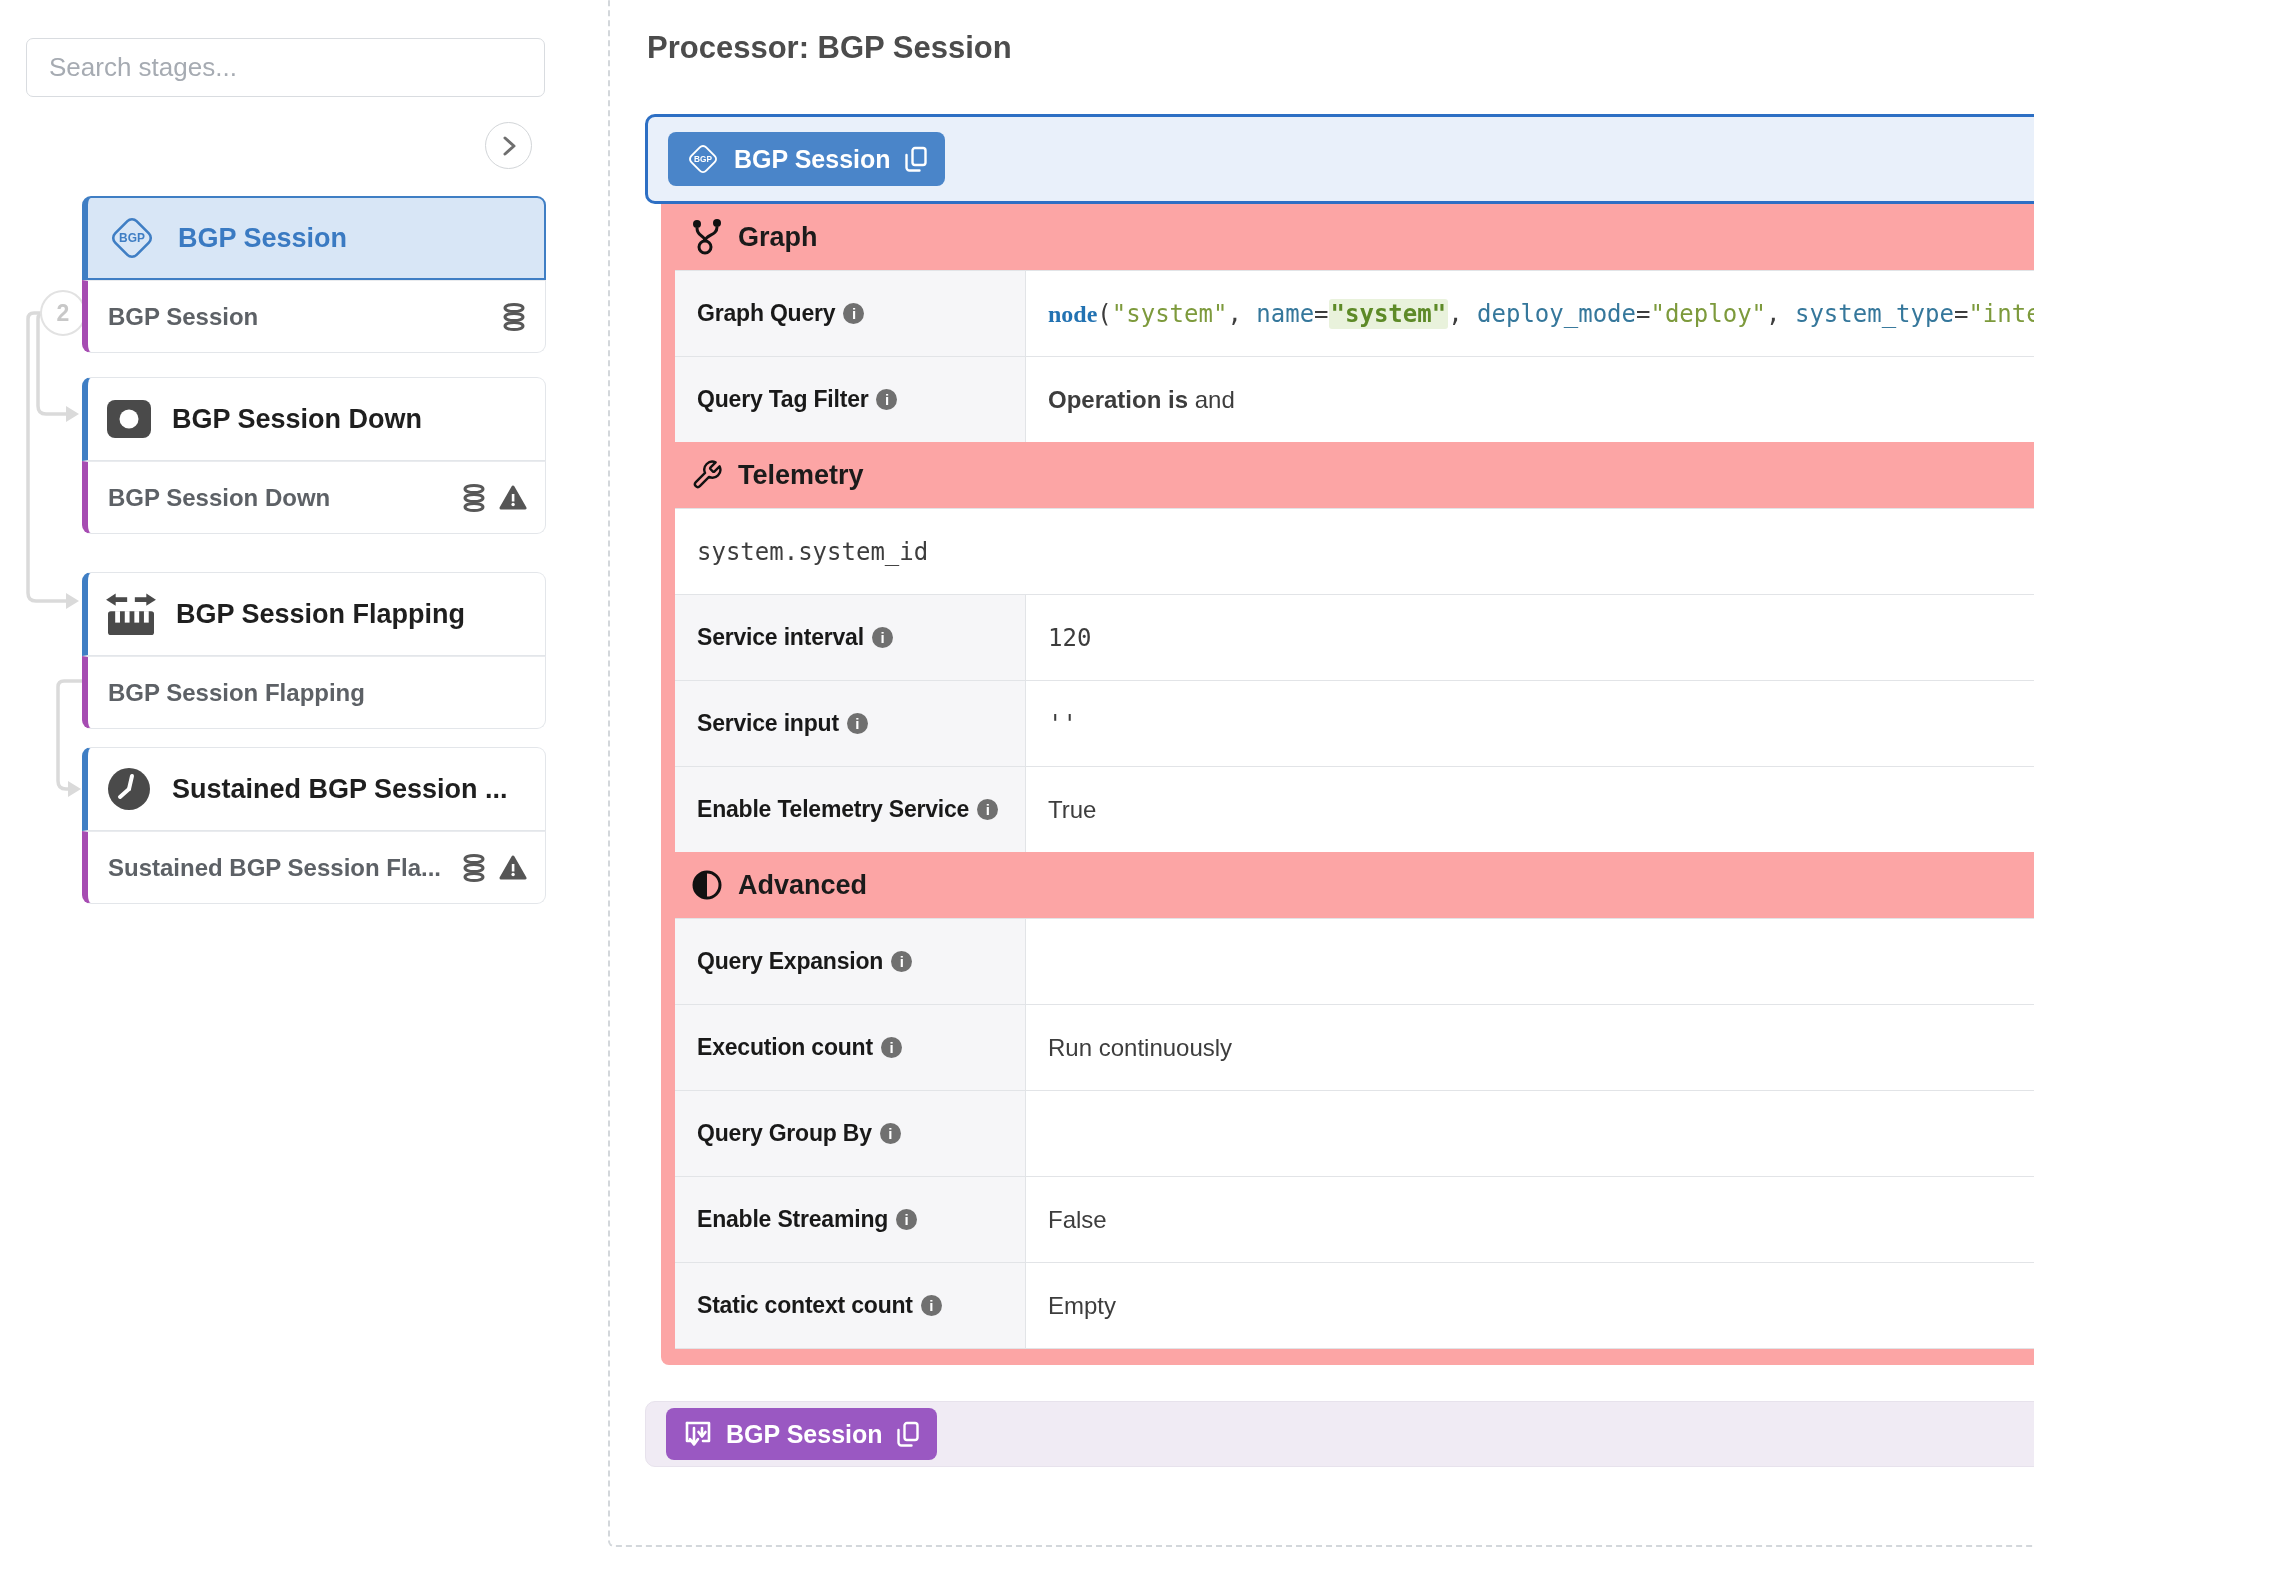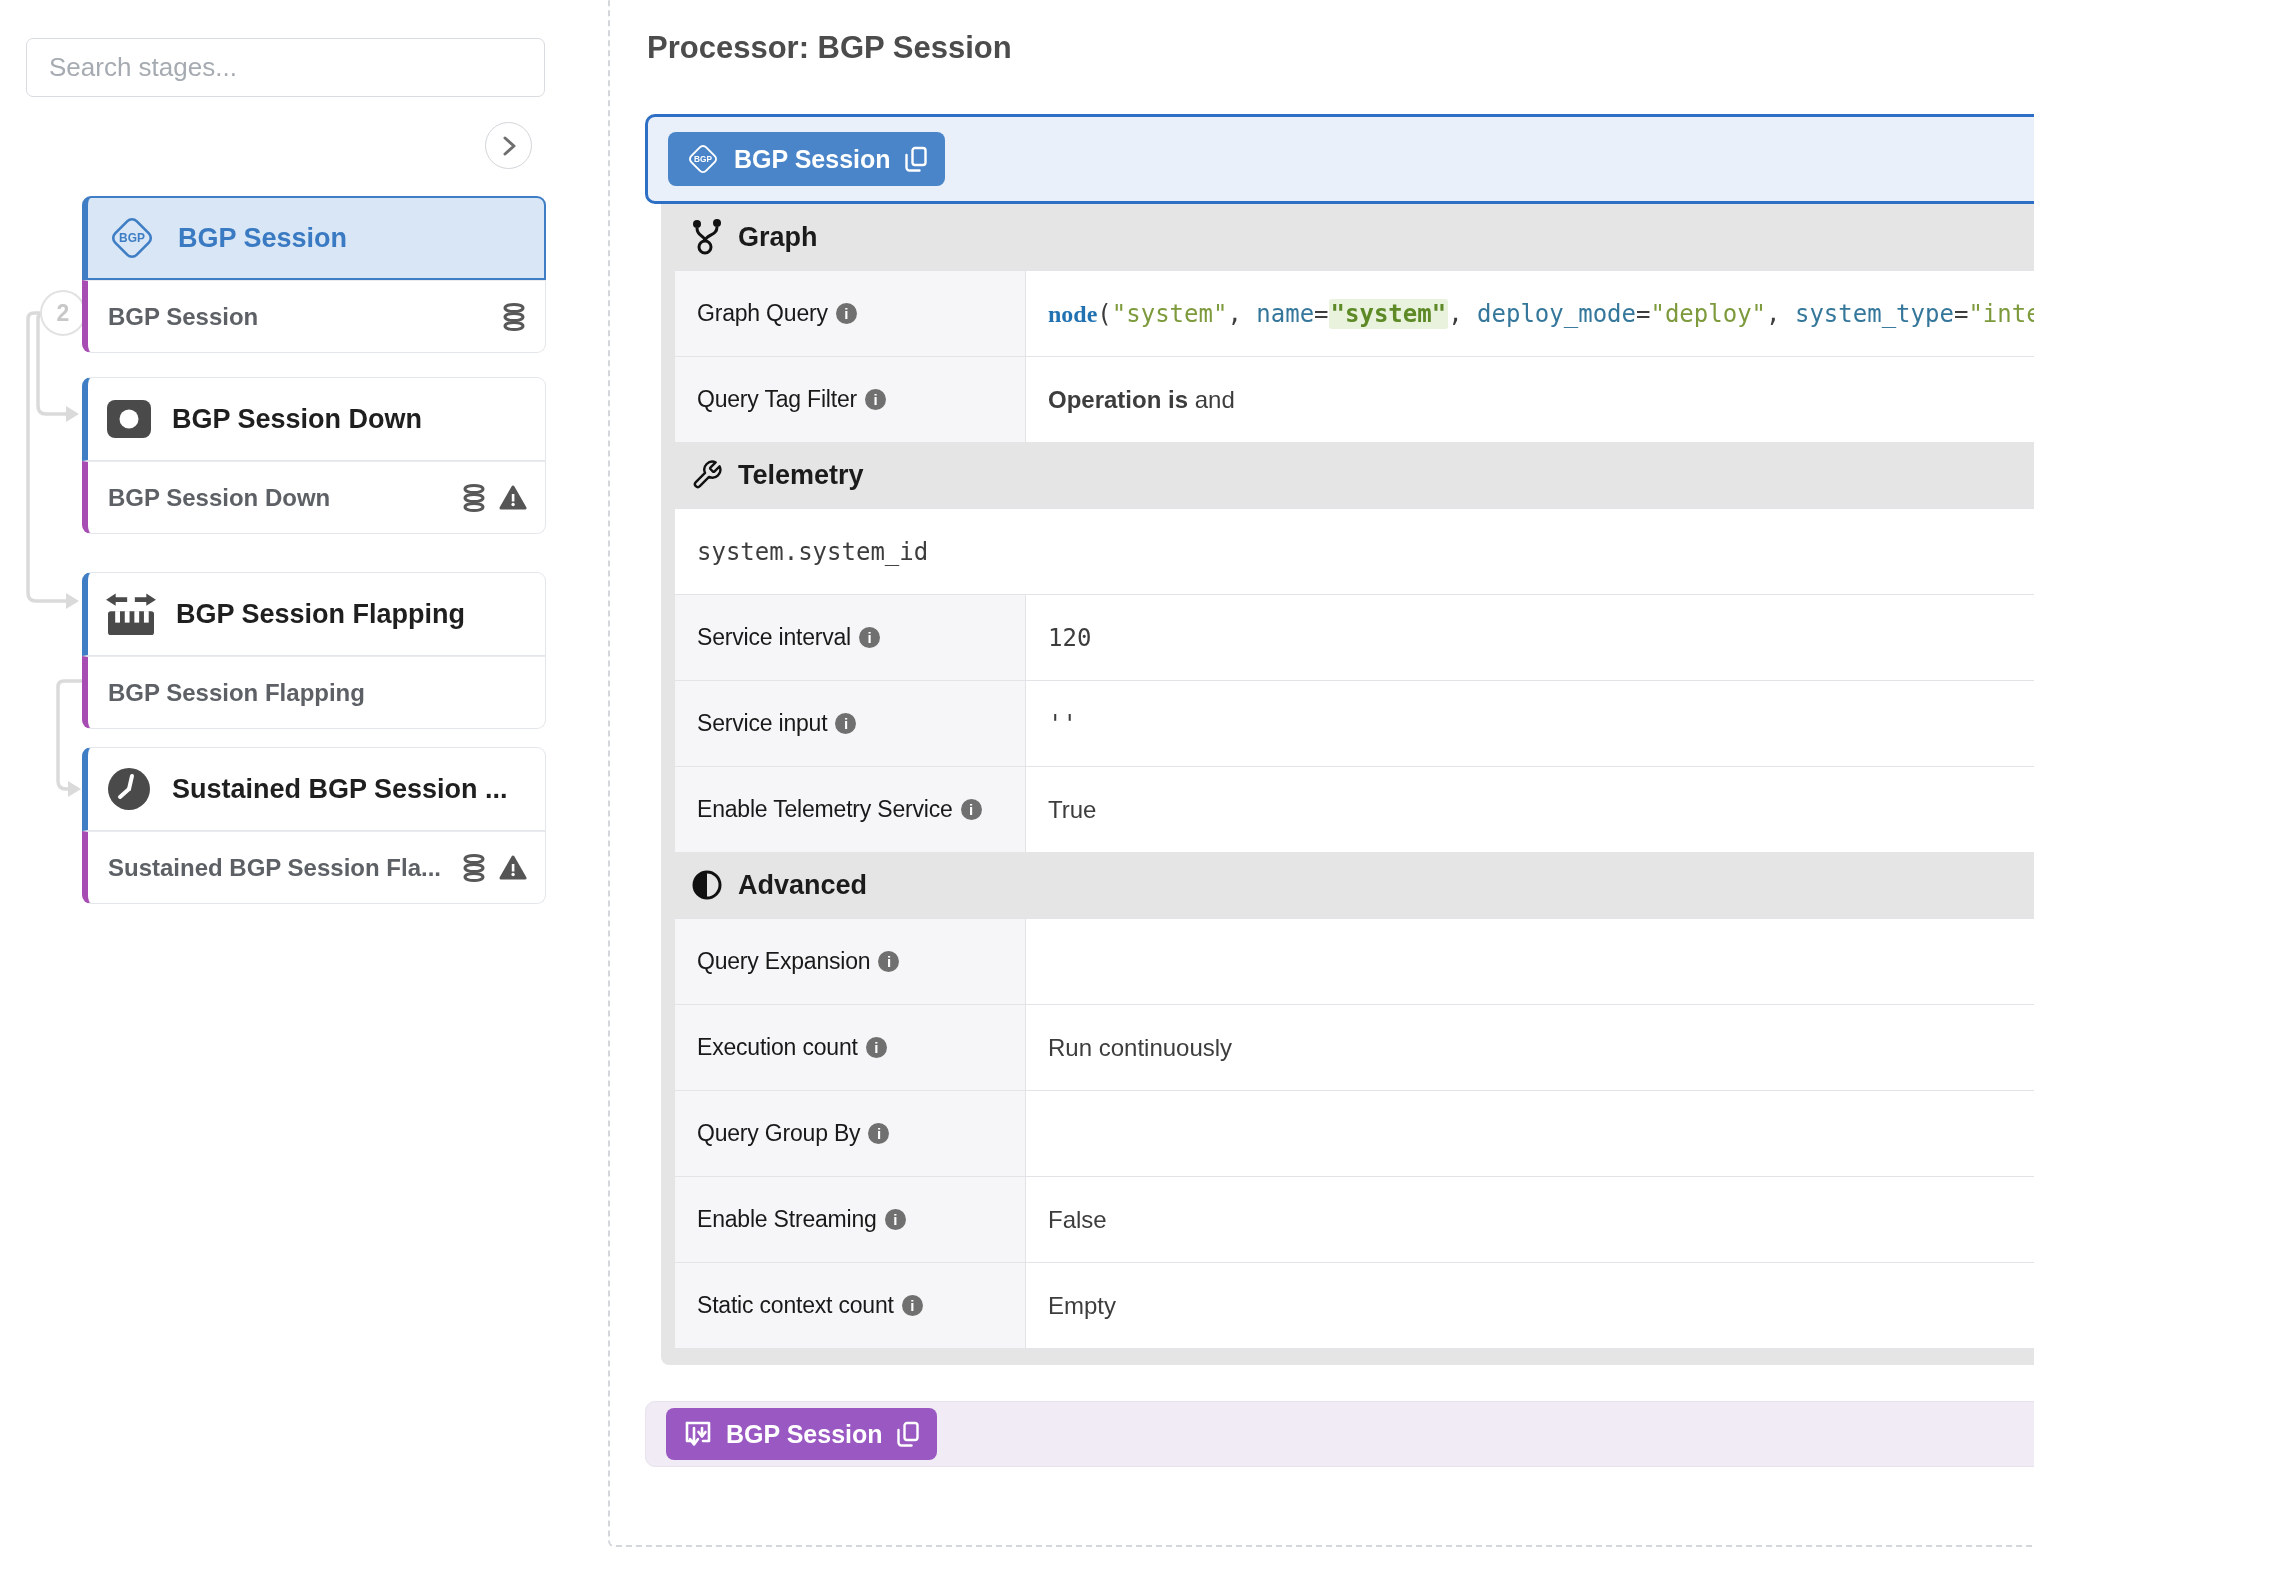--- a/index.html
+++ b/index.html
@@ -35,29 +35,29 @@
          border:2px dashed #d3d7db;border-top:none;border-radius:0 0 6px 6px;padding:0 0 0 35px;}
   .page-title{margin:34px 0 0 2px;font-size:31px;font-weight:bold;color:#4c4c4c;}
   .proc-header{margin-top:48px;width:1595px;height:90px;box-sizing:border-box;background:#e9f0fa;
          border:3px solid #2d6fc4;border-radius:10px;display:flex;align-items:center;
          justify-content:space-between;padding:0 22px 0 20px;cursor:pointer;}
   .chip{height:54px;border-radius:8px;display:flex;align-items:center;gap:13px;padding:0 17px;
         color:#fff;font-size:25px;font-weight:600;cursor:pointer;border:none;}
   .chip.blue{background:#4a85c9;}
   .chip.purple{background:#9a58c2;}
 
-  .proc-body{width:1563px;margin:0 16px;background:#e5e5e5;border-radius:0 0 8px 8px;
+  .proc-body{width:1563px;margin:0 16px;background:#fca5a5;border-radius:0 0 8px 8px;
         box-sizing:border-box;padding:0 14px 16px 14px;}
   .sec-head{height:66px;display:flex;align-items:center;gap:15px;padding-left:16px;
         font-size:27px;font-weight:bold;color:#1b1b1b;}
   .row{display:grid;grid-template-columns:351px 1fr;border-top:1px solid #e2e4e7;background:#fff;}
   .row:last-child{border-bottom:1px solid #e2e4e7;}
   .cell{min-height:85px;box-sizing:border-box;display:flex;align-items:center;}
   .cell.label{background:#f6f6f8;border-right:1px solid #e2e4e7;padding-left:22px;gap:8px;
-        font-size:23px;font-weight:normal;color:#191919;letter-spacing:-0.2px;}
+        font-size:23px;font-weight:bold;color:#191919;letter-spacing:-0.2px;}
   .cell.value{padding:0 22px;font-size:24px;color:#3d3d3d;justify-content:space-between;}
   .info{width:21px;height:21px;border-radius:50%;background:#707070;color:#fff;flex:0 0 21px;
         display:inline-flex;align-items:center;justify-content:center;font-size:15px;font-weight:bold;cursor:pointer;}
   .info::before{content:"i";}
   .mono{font-family:"DejaVu Sans Mono",monospace;font-size:23px;color:#3c3c3c;}
   .olive{color:#7d9a3c;}
   .code{font-family:"DejaVu Sans Mono",monospace;font-size:23px;color:#444;}
   .code .fn{color:#2272b2;font-weight:bold;font-family:Liberation Serif, serif;}
   .code .param{color:#35779b;}
   .code .str{color:#7d9a3c;}

